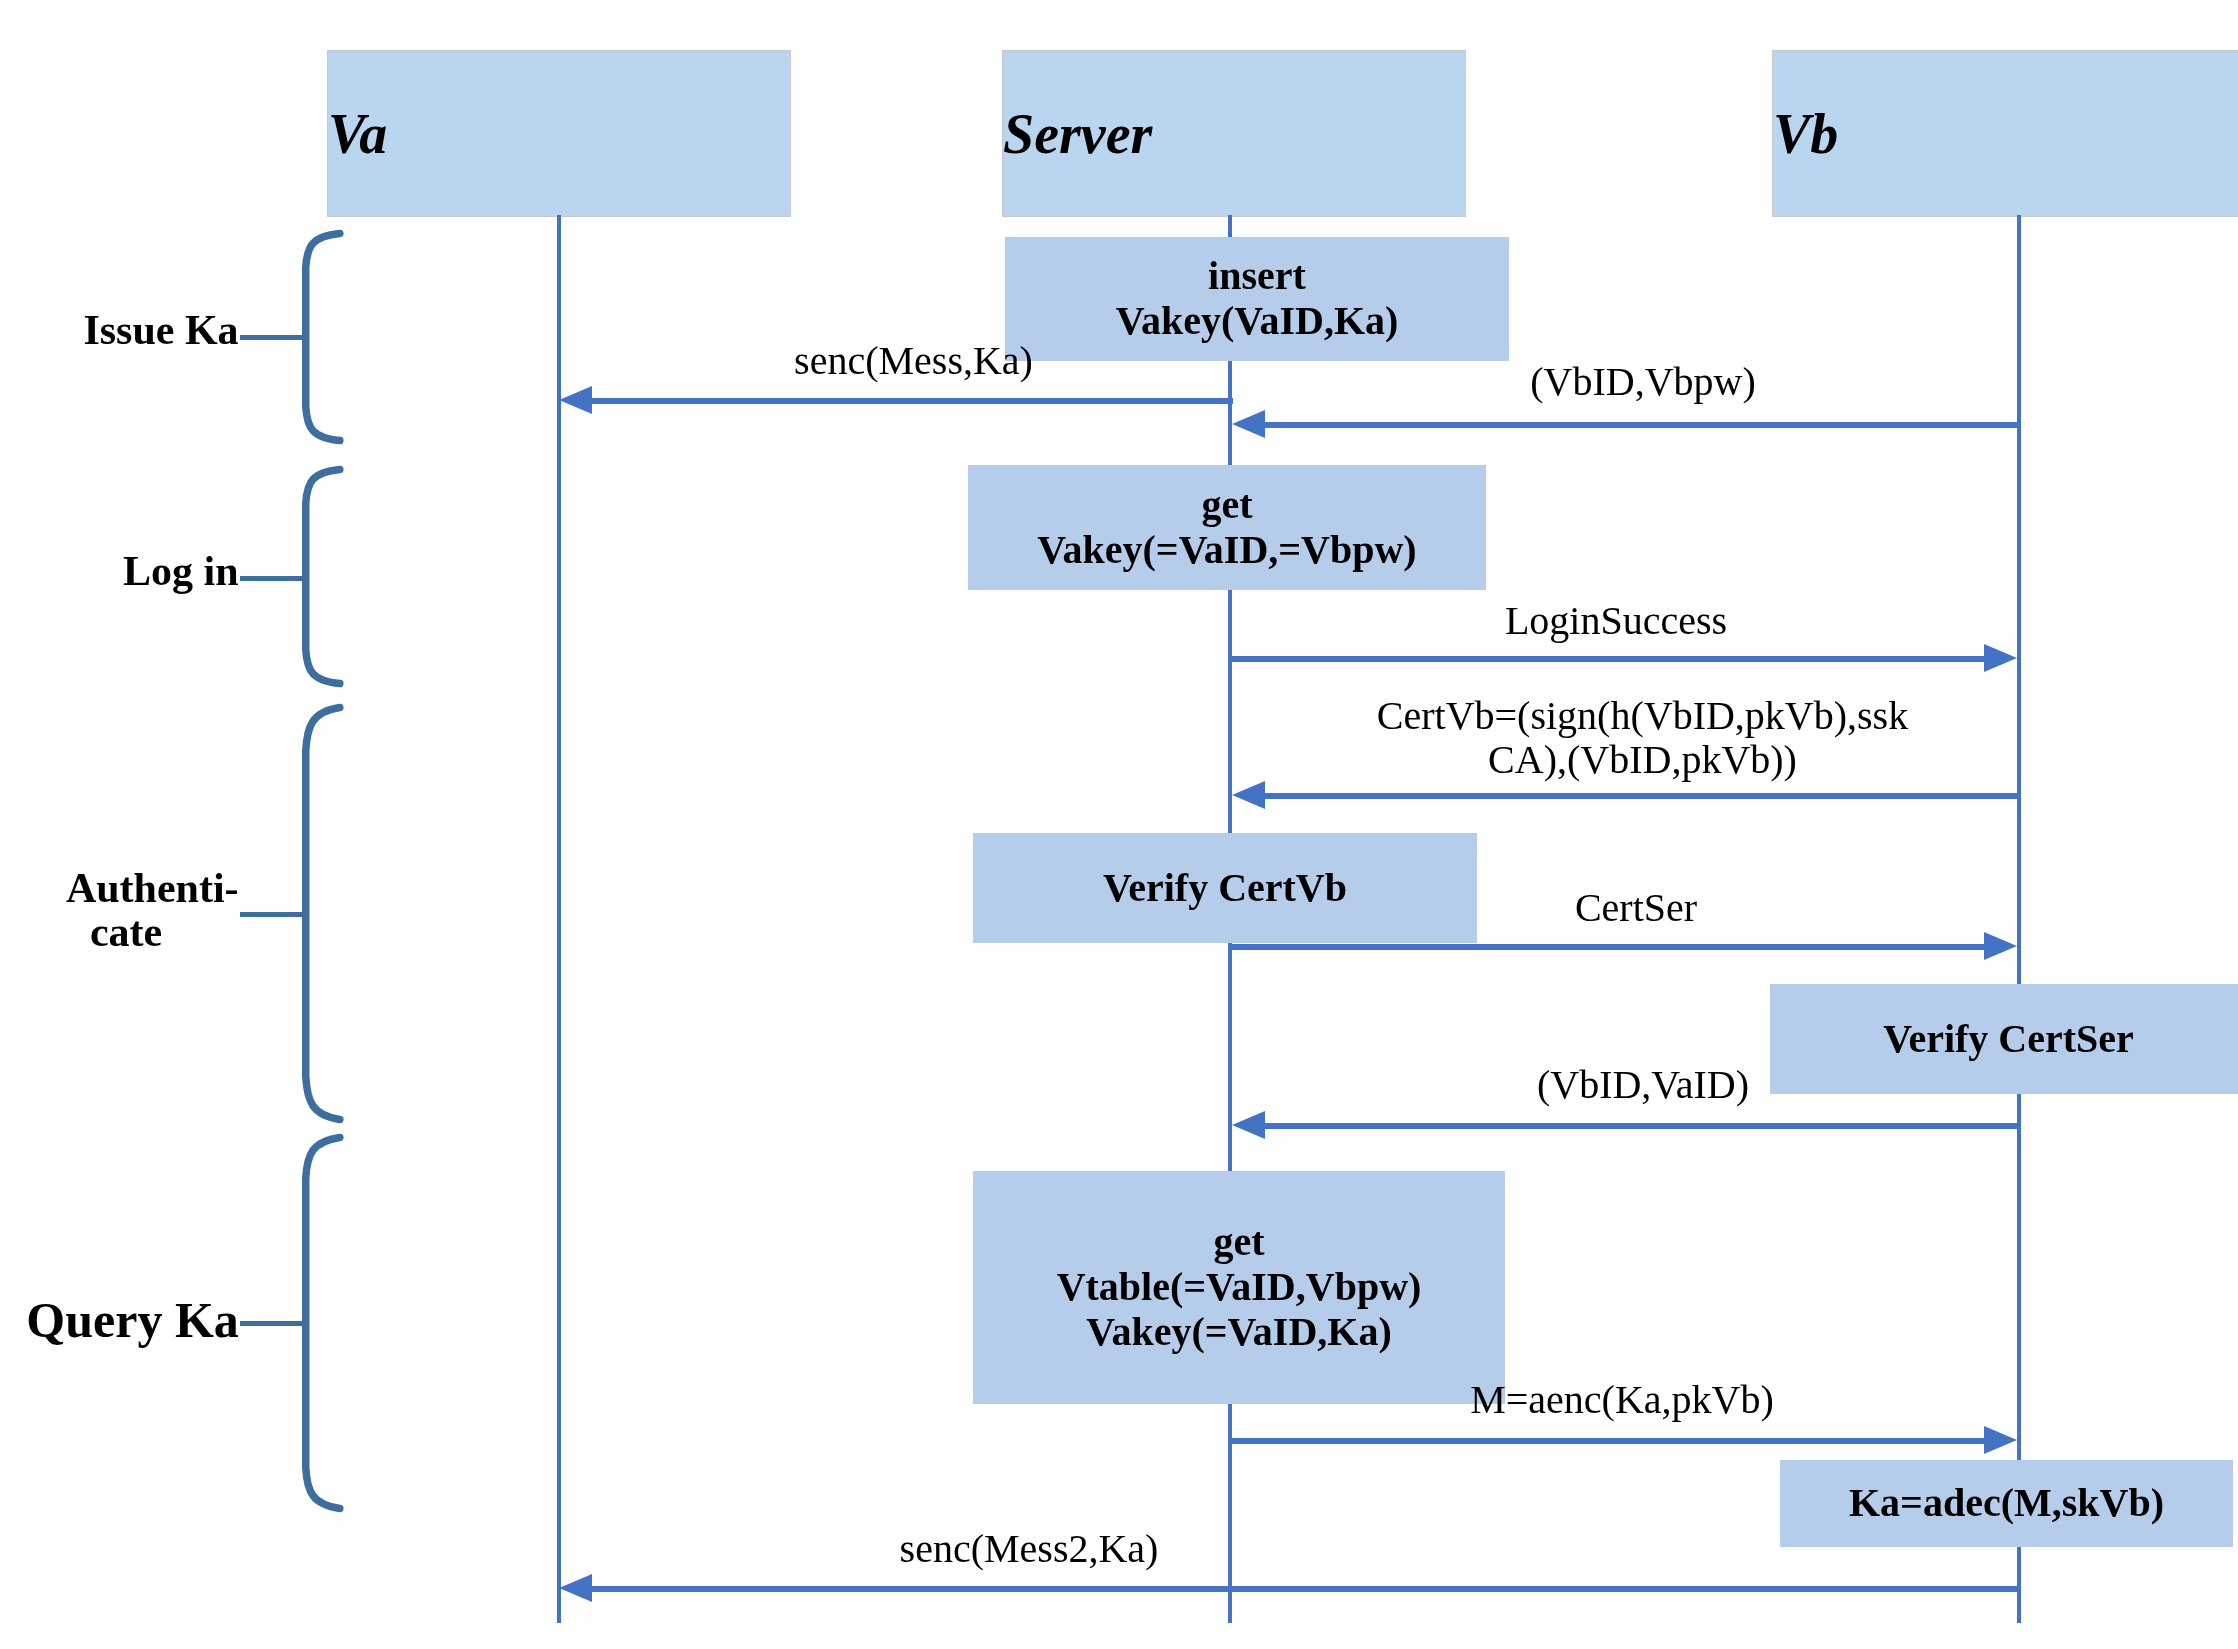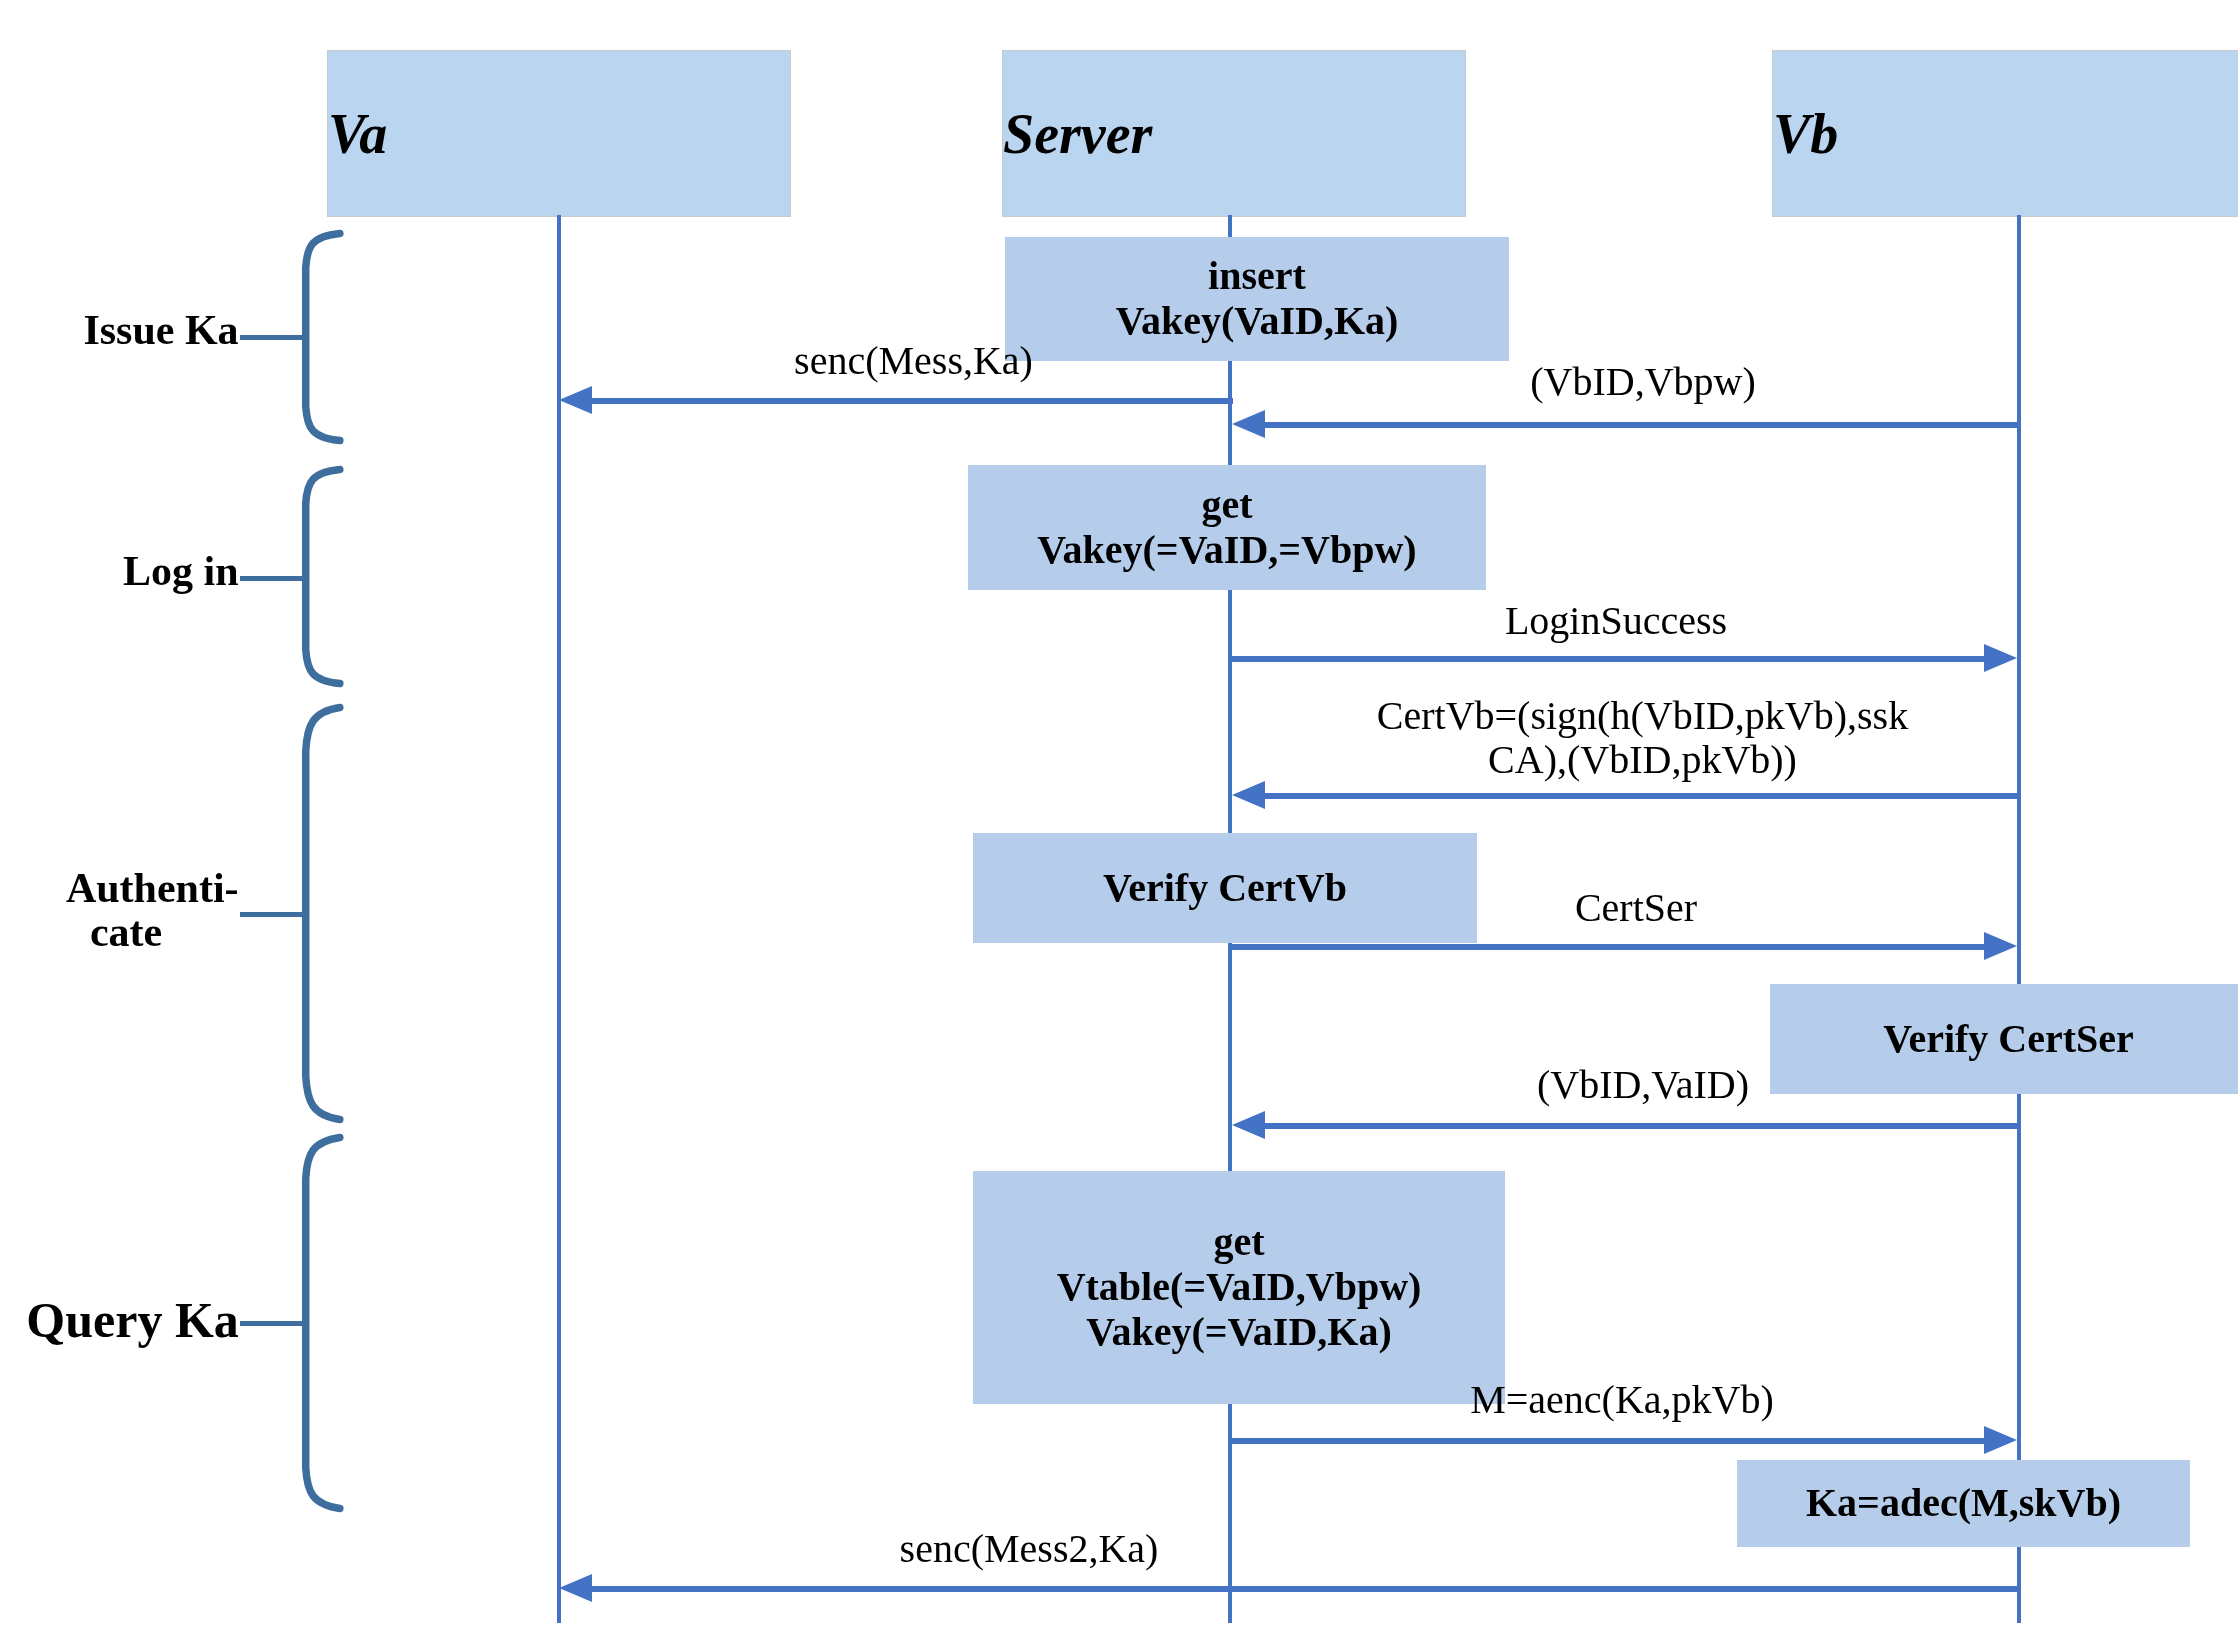--- a/index.html
+++ b/index.html
@@ -139,21 +139,21 @@
   <div class="act-box" style="left:1770px;top:984px;width:477px;height:110px;font-size:40px;">
     <span class="ln">Verify CertSer</span>
   </div>
 
   <div class="act-box" style="left:973px;top:1171px;width:532px;height:233px;font-size:40px;">
     <span class="ln">get</span>
     <span class="ln">Vtable(=VaID,Vbpw)</span>
     <span class="ln">Vakey(=VaID,Ka)</span>
   </div>
 
-  <div class="act-box" style="left:1737px;top:1460px;width:453px;height:87px;font-size:40px;">
+  <div class="act-box" style="left:1780px;top:1460px;width:453px;height:87px;font-size:40px;">
     <span class="ln">Ka=adec(M,skVb)</span>
   </div>
 
   <div class="msg left" style="left:592px;top:398px;width:641px;">
     <div class="shaft" style="width:641px;"></div>
     <div class="head"></div>
   </div>
   <div class="msg-label" style="left:641px;top:339px;width:545px;font-size:40px;">
     <span class="ln">senc(Mess,Ka)</span>
   </div>

